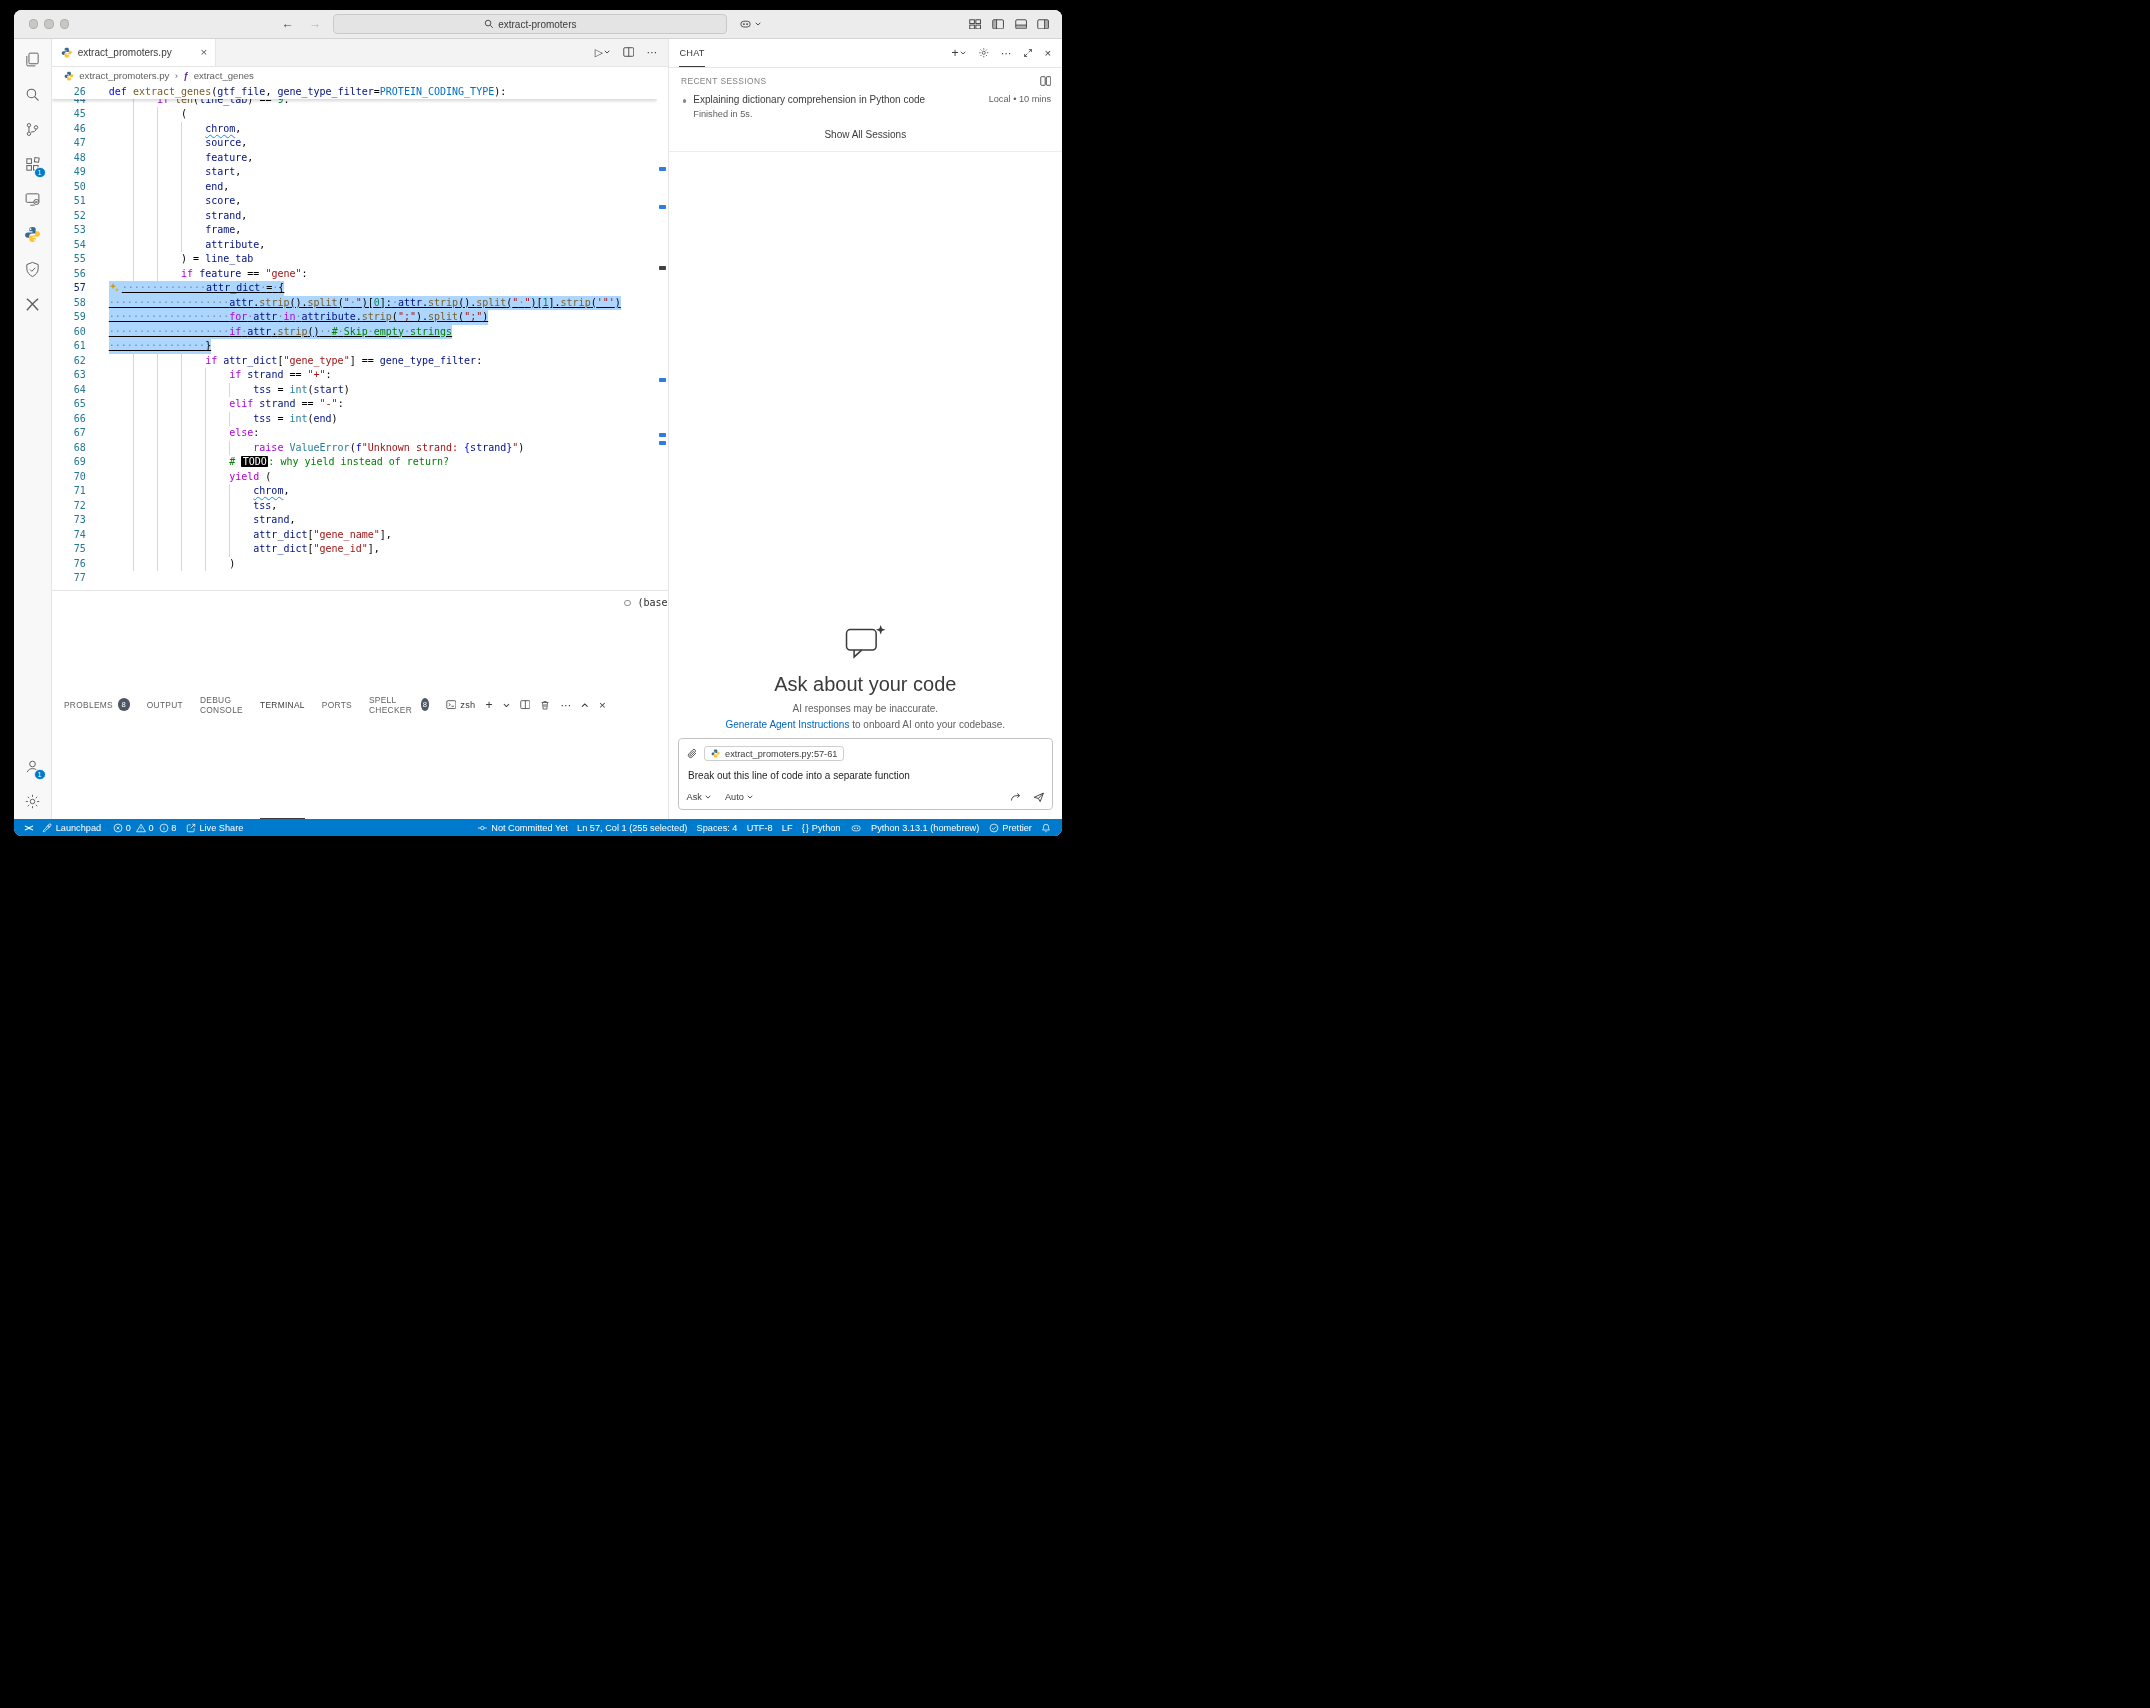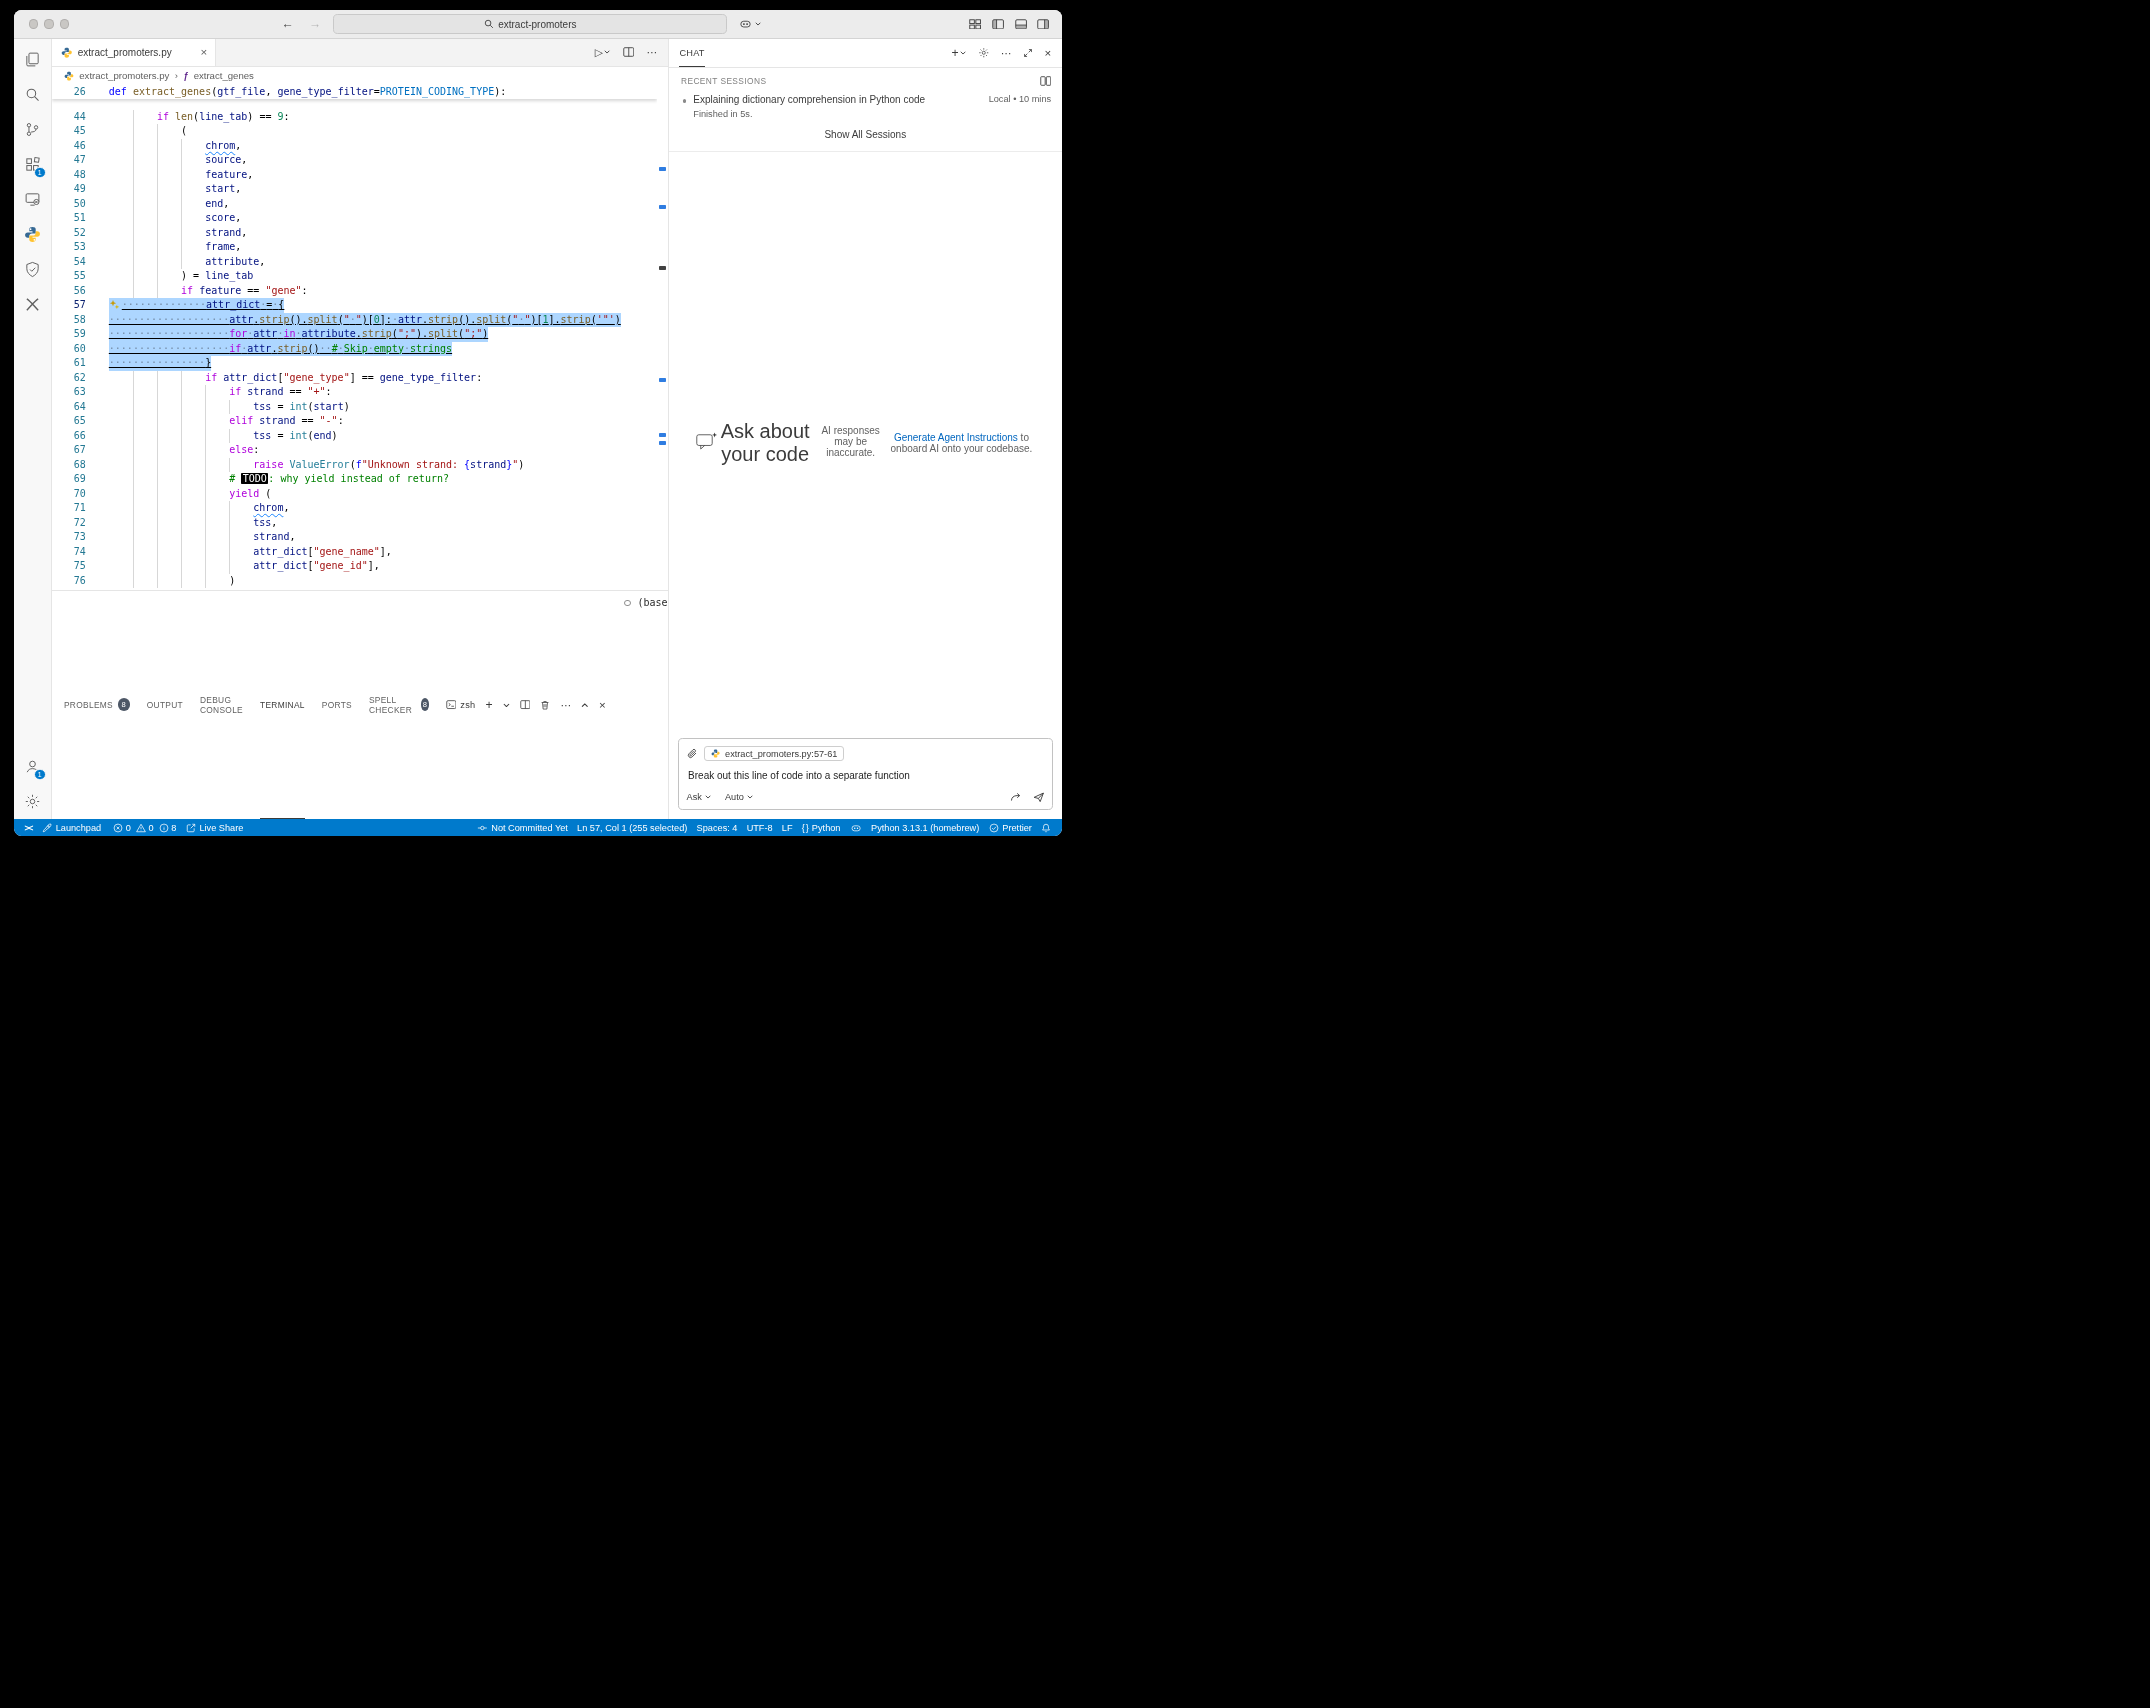--- a/index.html
+++ b/index.html
@@ -35,21 +35,21 @@
   .editor-col { flex:1; min-width:0; display:flex; flex-direction:column; background:#fff; }
   .tabbar { flex:0 0 27.5px; background:#f3f3f3; border-bottom:0.8px solid #e5e5e5; display:flex; align-items:stretch; }
   .tab { width:164px; background:#fff; border-right:0.8px solid #e5e5e5; display:flex; align-items:center; gap:5.3px;
          padding:0 7.6px 0 9.2px; font-size:10px; color:#3b3b3b; }
   .tab-close { margin-left:auto; color:#616161; font-size:11.5px; }
   .tab-actions { margin-left:auto; display:flex; align-items:center; gap:12.2px; margin-right:10.7px; color:#3b3b3b; font-size:10.7px; }
   .crumbs { flex:0 0 18.3px; display:flex; align-items:center; gap:5.3px; padding-left:12.2px; font-size:9.6px; color:#616161; }
   .crumb-fn { color:#652d90; font-style:italic; font-weight:bold; font-size:9.2px; }
 
   .codearea { flex:1; position:relative; overflow:hidden; background:#fff; }
-  .lines { position:absolute; left:0; right:10.7px; top:25px; }
+  .lines { position:absolute; left:0; right:10.7px; top:8px; }
   .cl { display:flex; height:14.5px; line-height:14.5px; font-family:"DejaVu Sans Mono",monospace; font-size:10px; white-space:pre; }
   .ln { flex:0 0 34px; text-align:right; color:#237893; }
   .ln.act { color:#0b216f; }
   .glyph { flex:0 0 23px; }
   .code { position:relative; flex:1; min-width:0; color:#000; }
   .guide { position:absolute; top:0; bottom:0; width:0.8px; background:#d7d7d7; }
   .sel { background:#add6ff; display:inline-block; height:14.5px;text-decoration:underline; }
   .sticky { position:absolute; top:0; left:0; right:10.7px; height:14.5px; background:#fff; z-index:5;
             box-shadow:0 1.5px 3.1px rgba(0,0,0,.16); }
   .ruler { position:absolute; top:0; right:0; bottom:0; width:10.7px; background:#fff; z-index:6; }
@@ -86,21 +86,21 @@
   .recent-row { display:flex; align-items:center; padding:7.6px 10.7px 1.5px 12.2px; }
   .recent-label { font-size:8.4px; color:#808080; letter-spacing:0.4px; }
   .recent-row .right { margin-left:auto; color:#3b3b3b; }
   .session { display:flex; padding:6.9px 10.7px 3.1px 13.8px; gap:6.9px; }
   .session-dot { width:3.8px; height:3.8px; border-radius:50%; background:#8a8a8a; margin-top:5.3px; flex:0 0 auto; }
   .session-title { font-size:10px; color:#3b3b3b; }
   .session-status { font-size:9.2px; color:#616161; margin-top:3.8px; }
   .session-main { flex:1; }
   .session-meta { font-size:9.2px; color:#616161; white-space:nowrap; }
   .show-all { text-align:center; font-size:10px; color:#3b3b3b; padding:7.6px 0 10.7px; border-bottom:0.8px solid #ececec; }
-  .chat-empty { flex:1; display:flex; flex-direction:row; align-items:center; justify-content:space-between; text-align:center; padding:0 27.5px; }
+  .chat-empty { flex:1; display:flex; flex-direction:column; align-items:center; justify-content:flex-end; text-align:center; padding:0 27.5px; }
   .chat-empty h1 { font-size:20px; font-weight:400; color:#3b3b3b; margin:12.2px 0 7.6px; }
   .chat-empty .sub { font-size:10px; color:#616161; }
   .chat-empty .agents { font-size:10px; color:#616161; margin-top:4.6px; }
   .chat-empty .agents a { color:#0066bf; text-decoration:none; }
   .chat-input { margin:7.6px 9.2px 9.2px; border:0.8px solid #c2c2c2; border-radius:4.6px; padding:7.6px 7.6px 6.1px; }
   .chip-row { display:flex; align-items:center; gap:6.9px; color:#3b3b3b; }
   .chip { border:0.8px solid #cecece; border-radius:3.1px; padding:1.5px 6.1px; display:flex; gap:4.6px; align-items:center; font-size:9.2px; color:#3b3b3b; }
   .input-text { margin:8.4px 1.5px 0; font-size:10px; color:#1f1f1f; }
   .input-controls { display:flex; align-items:center; gap:13.8px; margin-top:11.5px; font-size:9.2px; color:#3b3b3b; }
   .mode { display:flex; align-items:center; gap:3.1px; }

